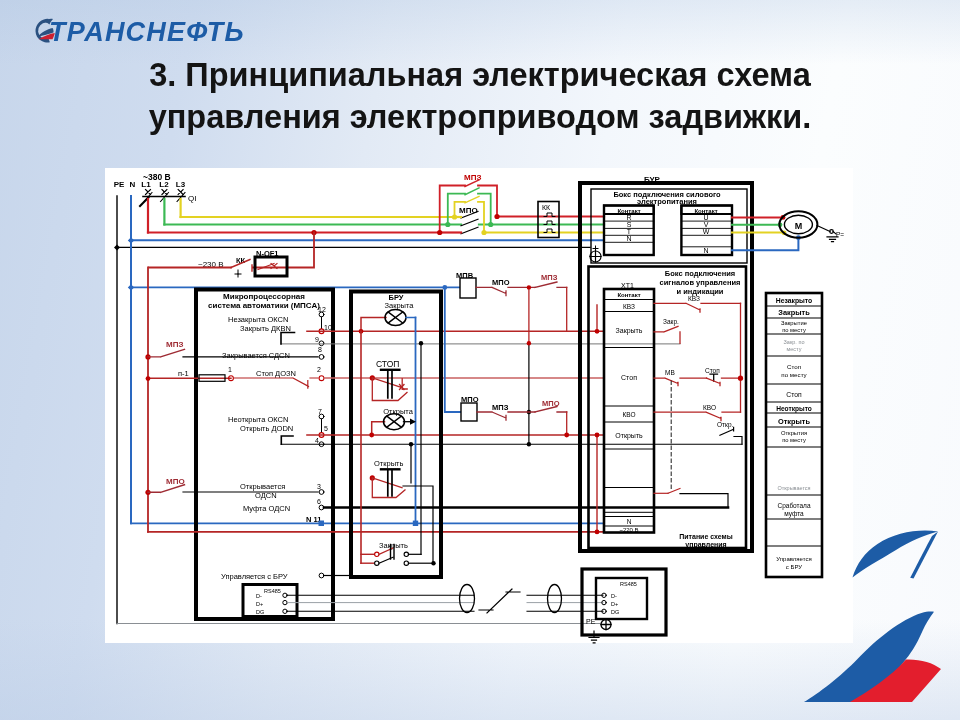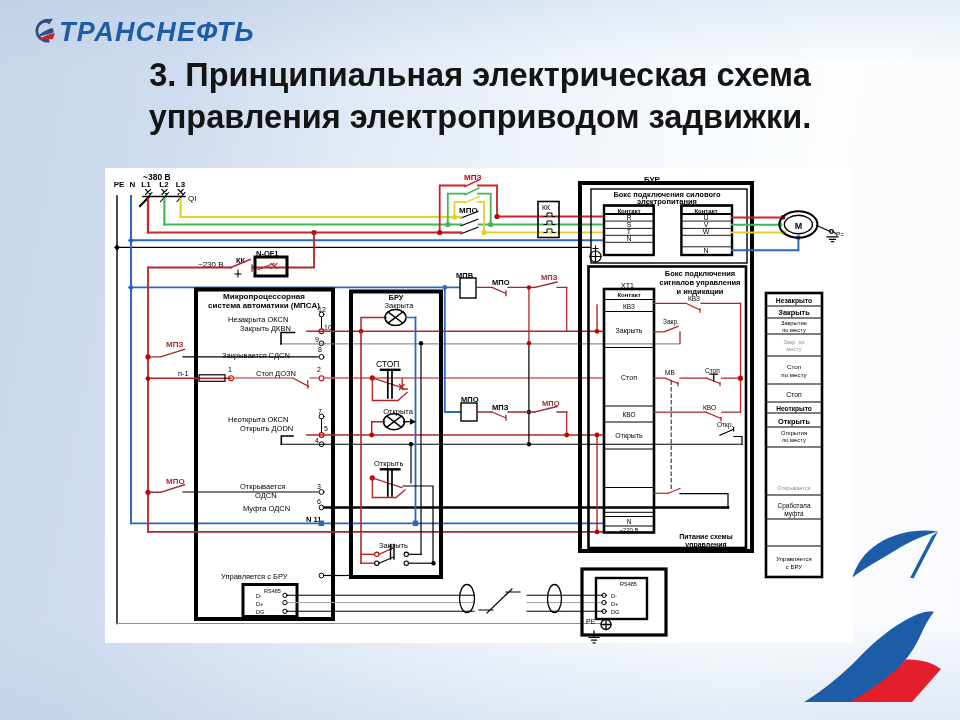--- a/index.html
+++ b/index.html
@@ -1,20 +1,20 @@
 <!DOCTYPE html>
 <html><head>
 <meta charset="utf-8">
 <style>
 html,body{margin:0;padding:0;}
 body{width:960px;height:720px;overflow:hidden;font-family:"Liberation Sans",sans-serif;}
 #slide{position:relative;width:960px;height:720px;background:linear-gradient(180deg,rgba(176,198,226,0.30) 0%,rgba(176,198,226,0) 9%,rgba(190,207,231,0) 86%,rgba(186,204,230,0.40) 100%),linear-gradient(100deg,#c7d6eb 0%,#cfdcef 18%,#e2eaf5 36%,#f3f7fc 58%,#fbfdfe 78%,#f8fafd 100%);}
 #panel{position:absolute;left:105px;top:168px;width:748px;height:475px;background:#ffffff;}
 #title{position:absolute;left:0;top:54px;width:960px;text-align:center;font-weight:bold;color:#141414;font-size:32.5px;line-height:42px;}
-#logotext{position:absolute;left:59px;top:16.5px;color:#1d5ca6;font-weight:bold;font-style:italic;font-size:27px;letter-spacing:1.2px;}
+#logotext{position:absolute;left:49px;top:16.5px;color:#1d5ca6;font-weight:bold;font-style:italic;font-size:27px;letter-spacing:1.2px;}
 svg{position:absolute;left:0;top:0;}
 </style>
 </head>
 <body>
 <div id="slide">
 
 <div id="panel"></div>
 
 <div id="title">3. Принципиальная электрическая схема<br>управления электроприводом задвижки.</div>
 

